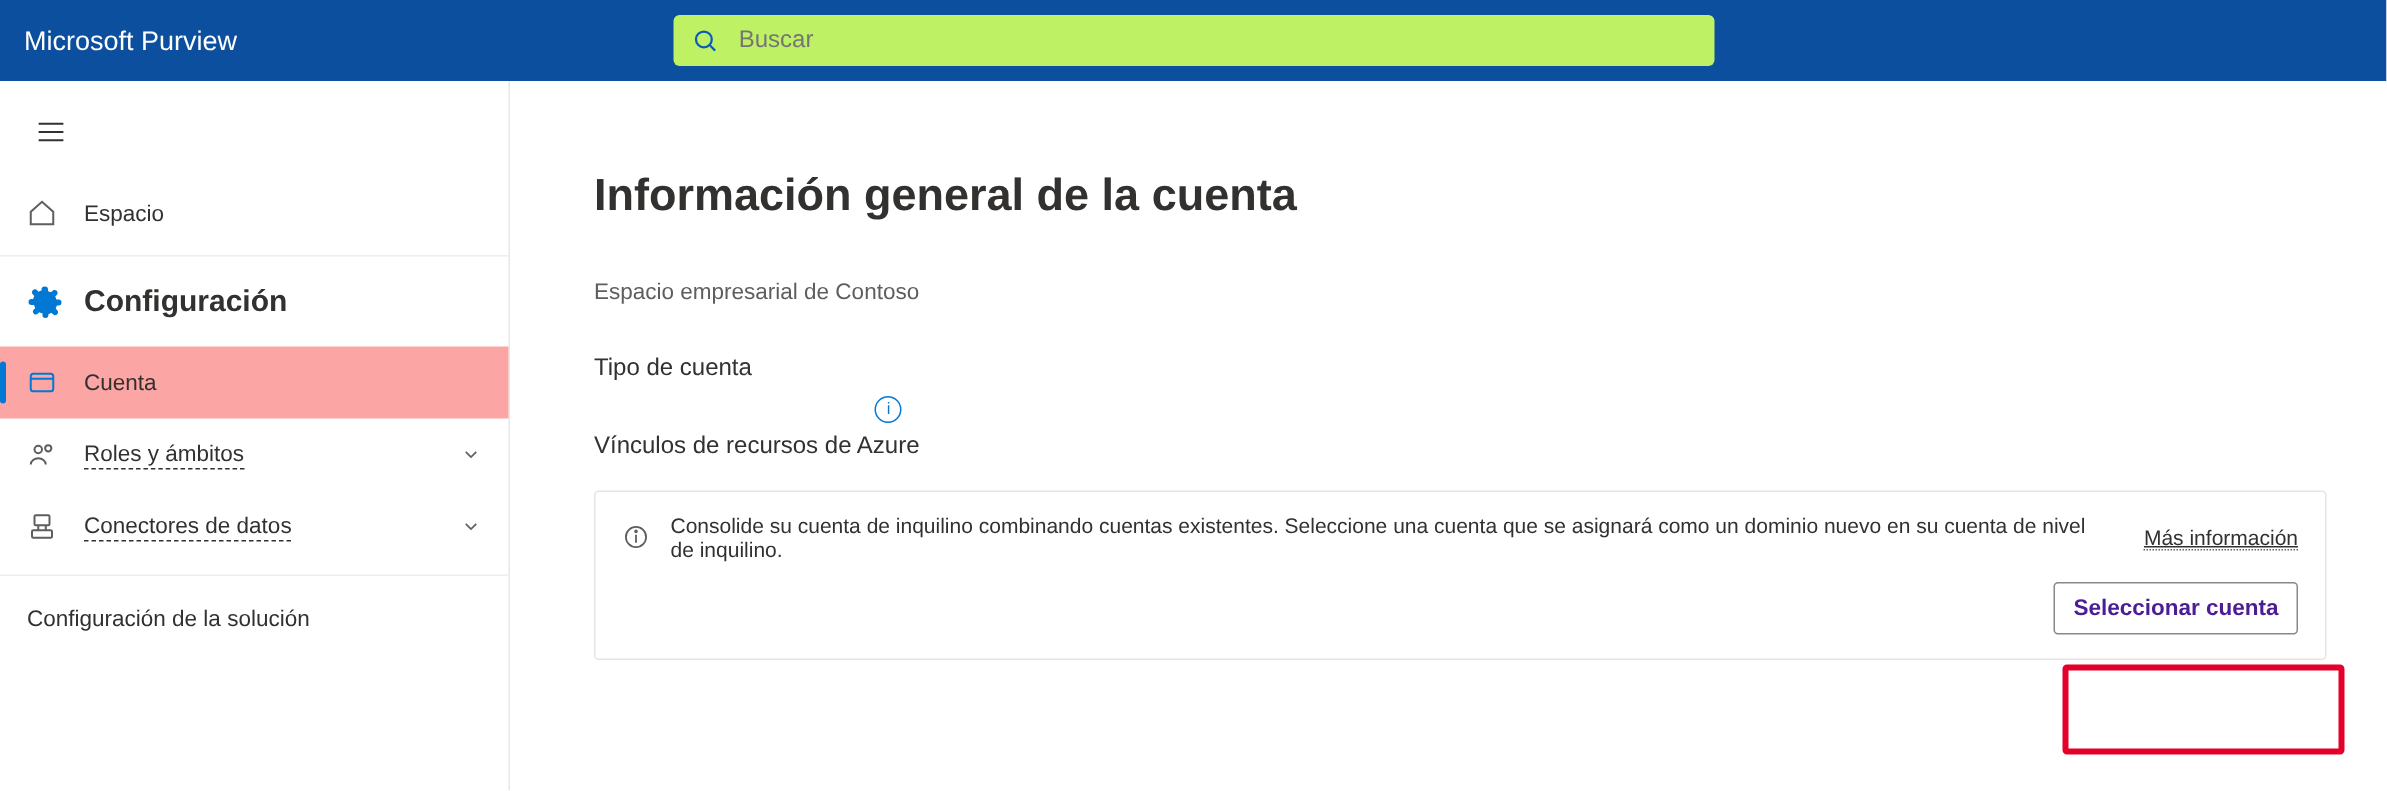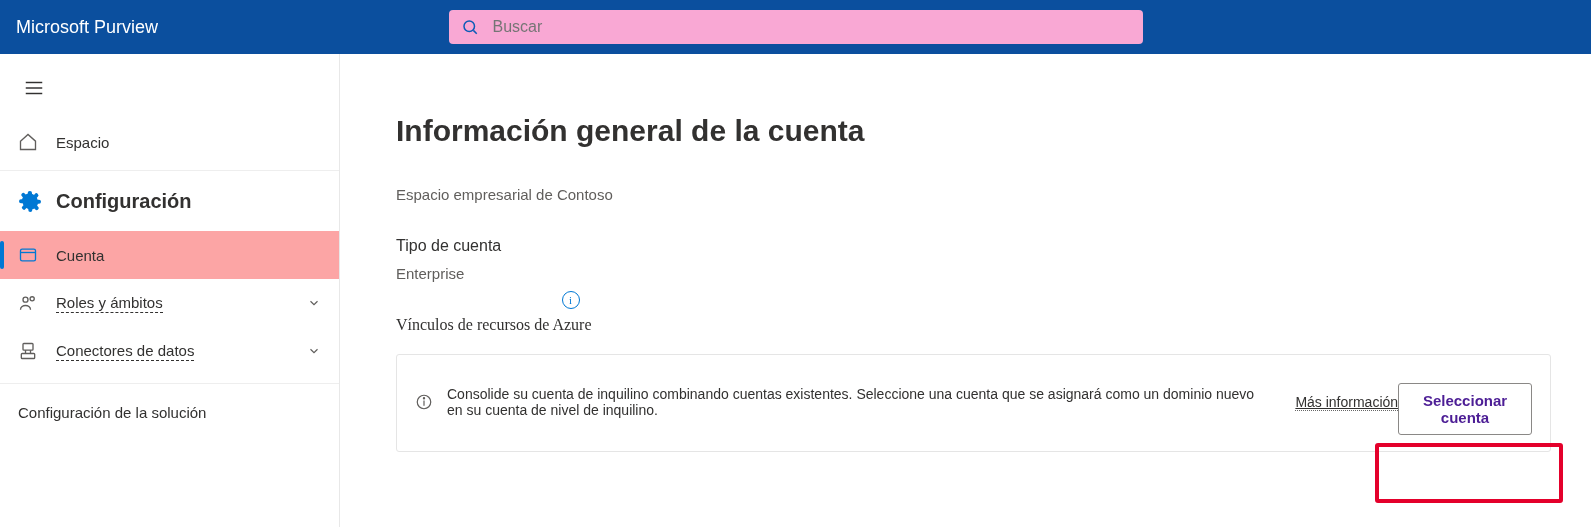--- a/index.html
+++ b/index.html
@@ -13,21 +13,21 @@
       padding: 0 16px;
       position: relative;
     }
     .header-title { color: #fff; font-size: 18px; font-weight: 400; }
     .search-wrap {
       position: absolute;
       left: 50%;
       transform: translateX(-50%);
       width: 694px;
       height: 34px;
-      background: #f9a8d4;
+      background: #bef264;
       border-radius: 4px;
       display: flex;
       align-items: center;
       padding: 0 12px;
     }
     .search-wrap svg { width: 18px; height: 18px; color: #0b5bb7; flex-shrink:0; }
     .search-input {
       border: none; outline: none; flex: 1; margin-left: 14px;
       font-size: 16px; color: #666; background: transparent;
     }
@@ -68,21 +68,21 @@
     .field-label { font-size:16px; color:#323130; margin-bottom:10px; }
     .field-value { font-size:15px; color:#605e5c; }
     .section-label { font-size:16px; color:#323130; margin-bottom:14px; position:relative; display:inline-block;}
     .info-circle {
       display:inline-flex; width:18px; height:18px; border:1.5px solid #0078d4; border-radius:50%;
       align-items:center; justify-content:center; font-size:11px; color:#0078d4; margin-left:6px; position:relative; top:-26px; left:-40px;
     }
 
     .info-banner {
       border:1px solid #e5e5e5; border-radius:3px; padding: 14px 18px 16px 18px;
-      display:flex; margin-top:6px;
+      display:flex; flex-direction:column; margin-top:6px;
     }
     .info-banner-row1 { display:flex; align-items:center; gap:14px; }
     .info-icon { width:18px; height:18px; color:#605e5c; flex-shrink:0; }
     .info-text { font-size:14px; color:#323130; flex:1; }
     .info-link { font-size:14px; color:#323130; text-decoration:underline; cursor:pointer; margin-left:24px; border-bottom:1px dotted #666; position:relative;}
     .info-link::after {
       content:''; position:absolute; left:0; bottom:-16px; font-size:11px; color:#605e5c; letter-spacing:0px;
     }
 
     .btn-row { display:flex; justify-content:flex-end; margin-top:14px;}
@@ -184,24 +184,23 @@
 
   <main class="main">
     <h1 class="page-title">Información general de la cuenta</h1>
 
     <div class="field">
       <div class="field-value">Espacio empresarial de Contoso</div>
     </div>
 
     <div class="field">
       <div class="field-label">Tipo de cuenta</div>
-      <div class="field-value">Enterprise</div>
-    </div>
-
-    <div style="position:relative;font-family:Liberation Serif, serif;">
+    </div>
+
+    <div style="position:relative;">
       <div class="section-label">Vínculos de recursos de Azure</div>
       <span class="info-circle">i</span>
     </div>
 
     <div class="info-banner">
       <div class="info-banner-row1">
         <svg class="info-icon" viewBox="0 0 24 24" fill="none" stroke="currentColor" stroke-width="1.6">
             <circle cx="12" cy="12" r="9"></circle>
             <line x1="12" y1="10" x2="12" y2="17"></line>
             <circle cx="12" cy="7" r="0.8" fill="currentColor"></circle>

